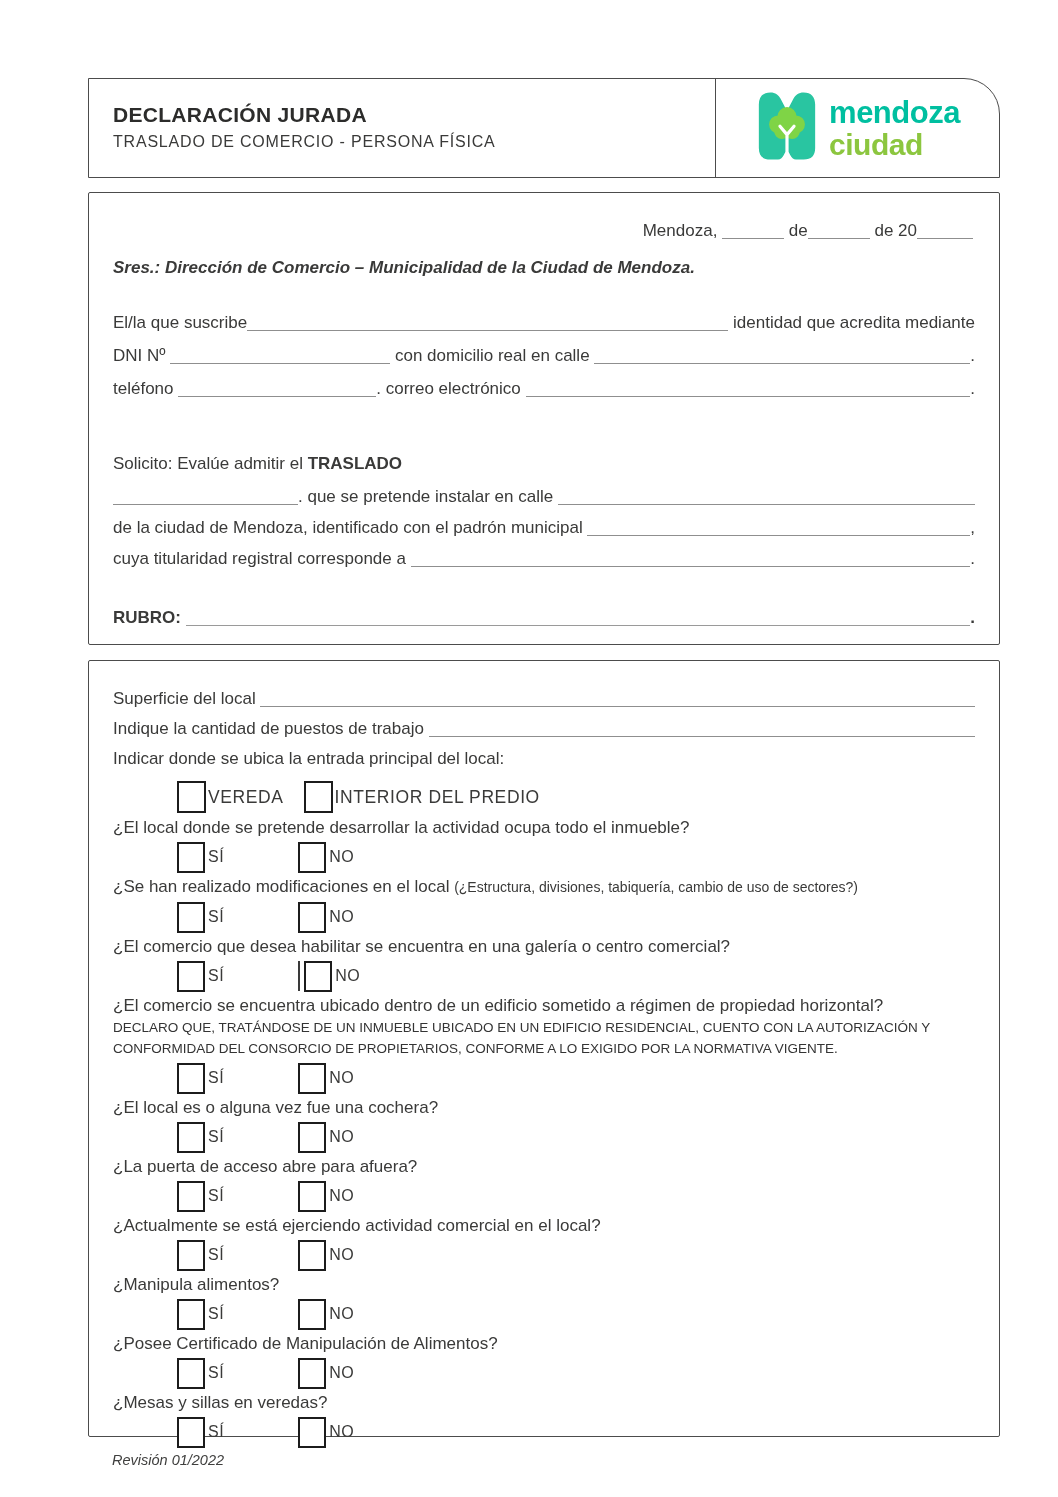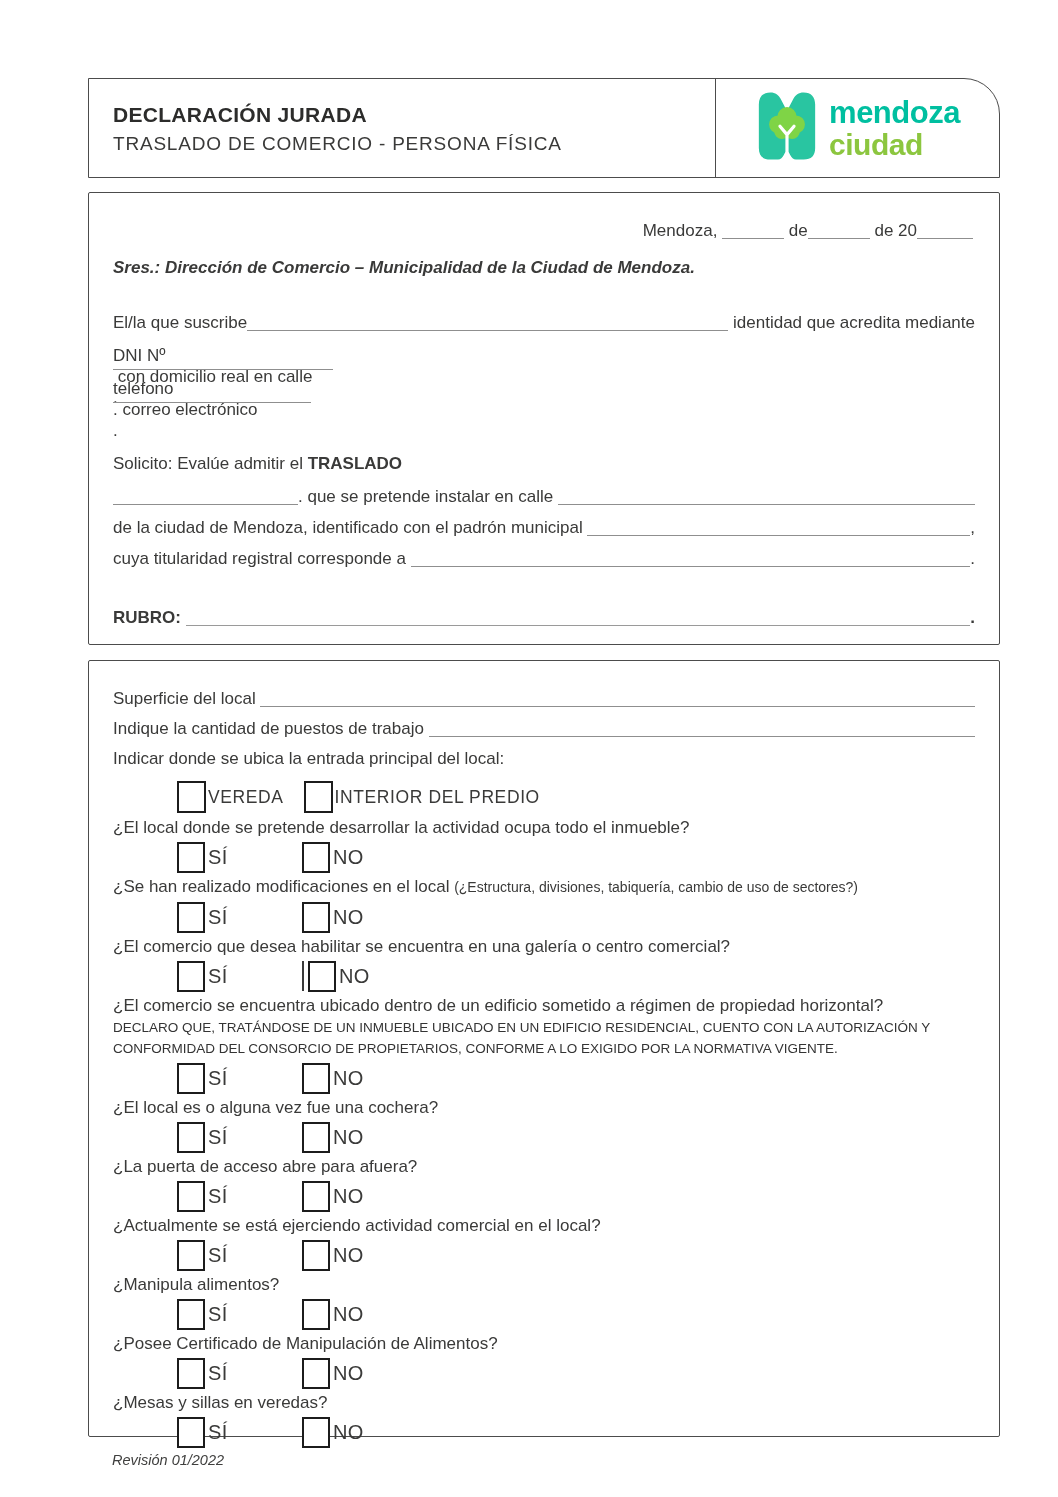--- a/index.html
+++ b/index.html
@@ -13,21 +13,21 @@
   .sheet { position: absolute; inset: 0; }
 
   
   .hdr {
     position: absolute; left: 88px; top: 78px; width: 912px; height: 100px;
     border: 1px solid #4c4c4c; border-top-right-radius: 36px;
     display: flex; overflow: hidden; background: #fff;
   }
   .hdr-left { flex: 1; padding: 24px 0 0 24px; }
   .hdr-title { font-size: 21px; font-weight: bold; color: #2c2c2b; letter-spacing: 0.3px; }
-  .hdr-subtitle { font-size: 19px; margin-top: 6px; letter-spacing: 0.8px; color: #3a3a39; }
+  .hdr-subtitle { font-size: 16px; margin-top: 6px; letter-spacing: 0.8px; color: #3a3a39; }
   .hdr-right {
     width: 284px; border-left: 1px solid #4c4c4c;
     display: flex; align-items: center; justify-content: center; gap: 10px;
   }
   .wordmark { line-height: 1; }
   .wm-top { font-size: 31px; font-weight: bold; letter-spacing: -0.5px; color: #00bfa0; }
   .wm-bottom { font-size: 30px; font-weight: bold; letter-spacing: -0.5px; color: #8cc63f; margin-top: 2px; }
 
   
   .box {
@@ -45,21 +45,21 @@
     border-bottom: 1.5px solid #8f8f8f;
     transform: translateY(3px);
   }
   .blank.grow { flex: 1 1 auto; }
   .b-62 { width: 62px; } .b-58 { width: 56px; }
   .b-220 { width: 220px; } .b-200 { width: 198px; } .b-185 { width: 185px; }
 
   .l-date { justify-content: flex-end; height: 24px; padding-right: 2px; }
   .l-addr { margin-top: 13px; height: 24px; font-weight: bold; font-style: italic; font-size: 17px; }
   .l-sus  { margin-top: 31px; height: 33px; }
-  .l-h33  { height: 33px; flex-direction: column; }
+  .l-h33  { height: 33px; }
   .l-sol  { margin-top: 42px; height: 33px; }
   .l-h31  { height: 31px; }
   .l-rubro{ margin-top: 28px; height: 26px; font-weight: bold; }
   .l-rubro .blank { border-bottom-color: #9a9a9a; }
   .bold { font-weight: bold; }
 
   
   .f-line { height: 30px; }
   .f-ent  { height: 28px; }
   .opt-row { display: flex; align-items: center; height: 40px; margin-left: 64px; }
@@ -68,21 +68,21 @@
     border: 2.5px solid #1c1c1c; background: #fff; flex: 0 0 auto;
   }
   .opt-label { font-size: 17.5px; letter-spacing: 0.6px; margin-left: 2px; }
   .opt2 { margin-left: 20px; }
 
   .q-text { font-size: 17px; line-height: 21px; }
   .q-text .small { font-size: 14px; }
   .q-note { font-size: 13.5px; line-height: 21px; margin-top: 1px; color: #343434; }
   .yn { display: flex; align-items: center; height: 38px; margin-left: 64px; }
   .yn .cb { width: 28px; height: 31px; }
-  .yn-label { font-size: 20px; letter-spacing: 0.5px; margin-left: 3px; }
+  .yn-label { font-size: 16px; letter-spacing: 0.5px; margin-left: 3px; }
   .cb-no { margin-left: 74px; }
   .stray { width: 2px; height: 30px; background: #3a3a3a; margin-right: 4px; flex: 0 0 auto; }
 
   
   .footer {
     position: absolute; left: 112px; top: 1452px;
     font-size: 14.5px; font-style: italic; color: #3f3f3e;
   }
 </style>
 </head>

